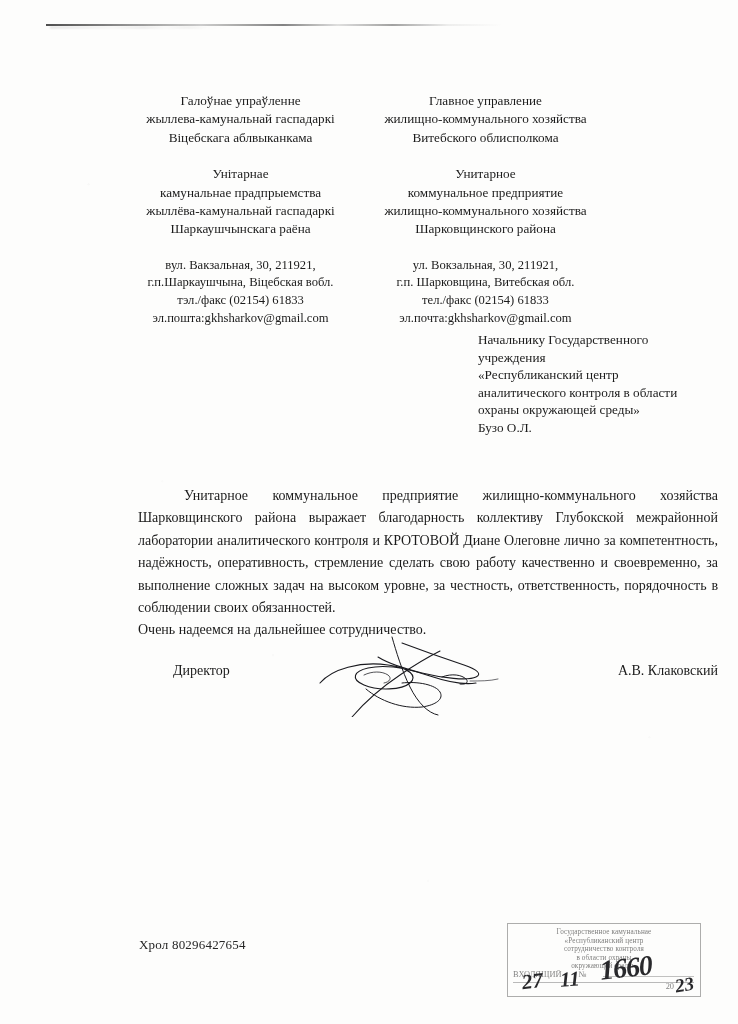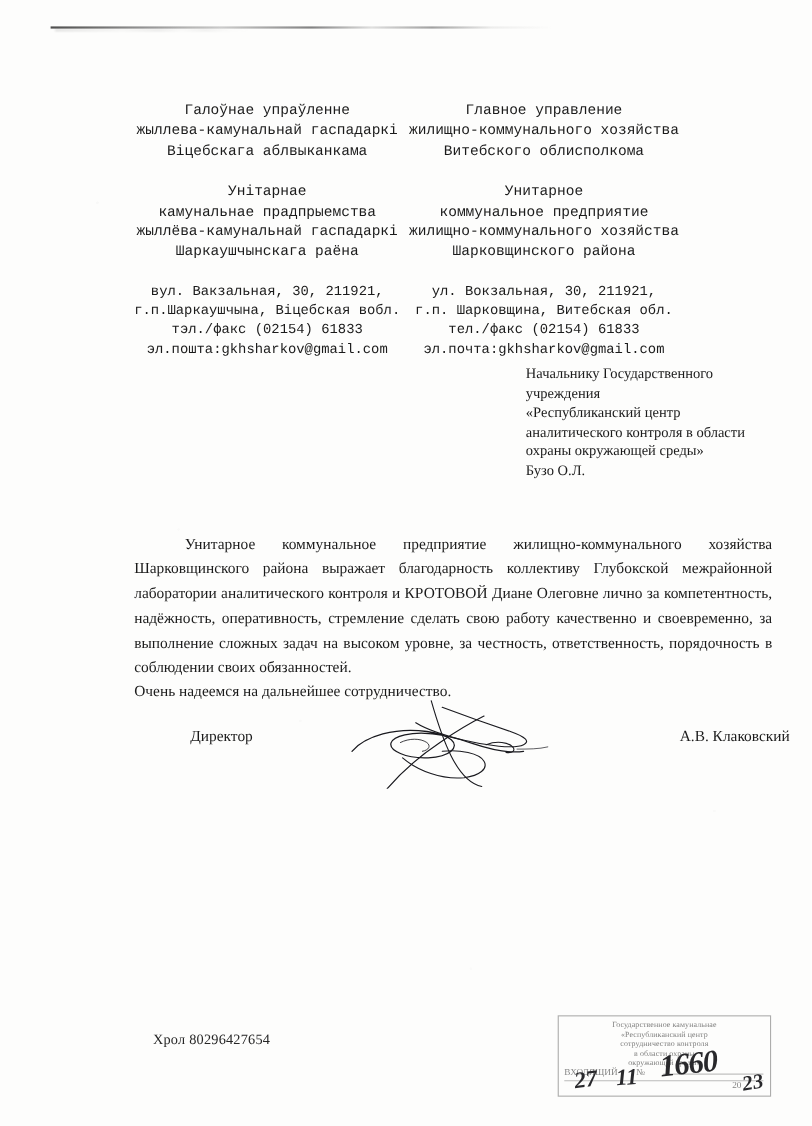--- a/index.html
+++ b/index.html
@@ -62,21 +62,20 @@
   }
 
   
   .letterhead {
     position: absolute;
     top: 92px;
     left: 0;
     width: 604px;
     display: flex;
     justify-content: flex-start;
-    font-family: Liberation Mono, monospace;
   }
   .lh-col {
     text-align: center;
     font-size: 13.2px;
     line-height: 18.4px;
   }
   .lh-col.left  { width: 290px; margin-left: 122px; }
   .lh-col.right { width: 290px; margin-left: 8px; }
 
   .lh-block { margin: 0; }
@@ -94,21 +93,21 @@
     font-size: 13.2px;
     line-height: 17.6px;
     text-align: left;
   }
   .addressee .lh-line { white-space: normal; }
 
   
   .body-text {
     position: absolute;
     top: 485px;
-    left: 122px;
+    left: 138px;
     width: 580px;
     font-size: 14px;
     line-height: 22.4px;
     text-align: justify;
     text-justify: inter-word;
   }
   .body-text p { margin: 0; }
   .body-text p.indent { text-indent: 46px; }
   .body-text p.closing {
     text-align: left;

